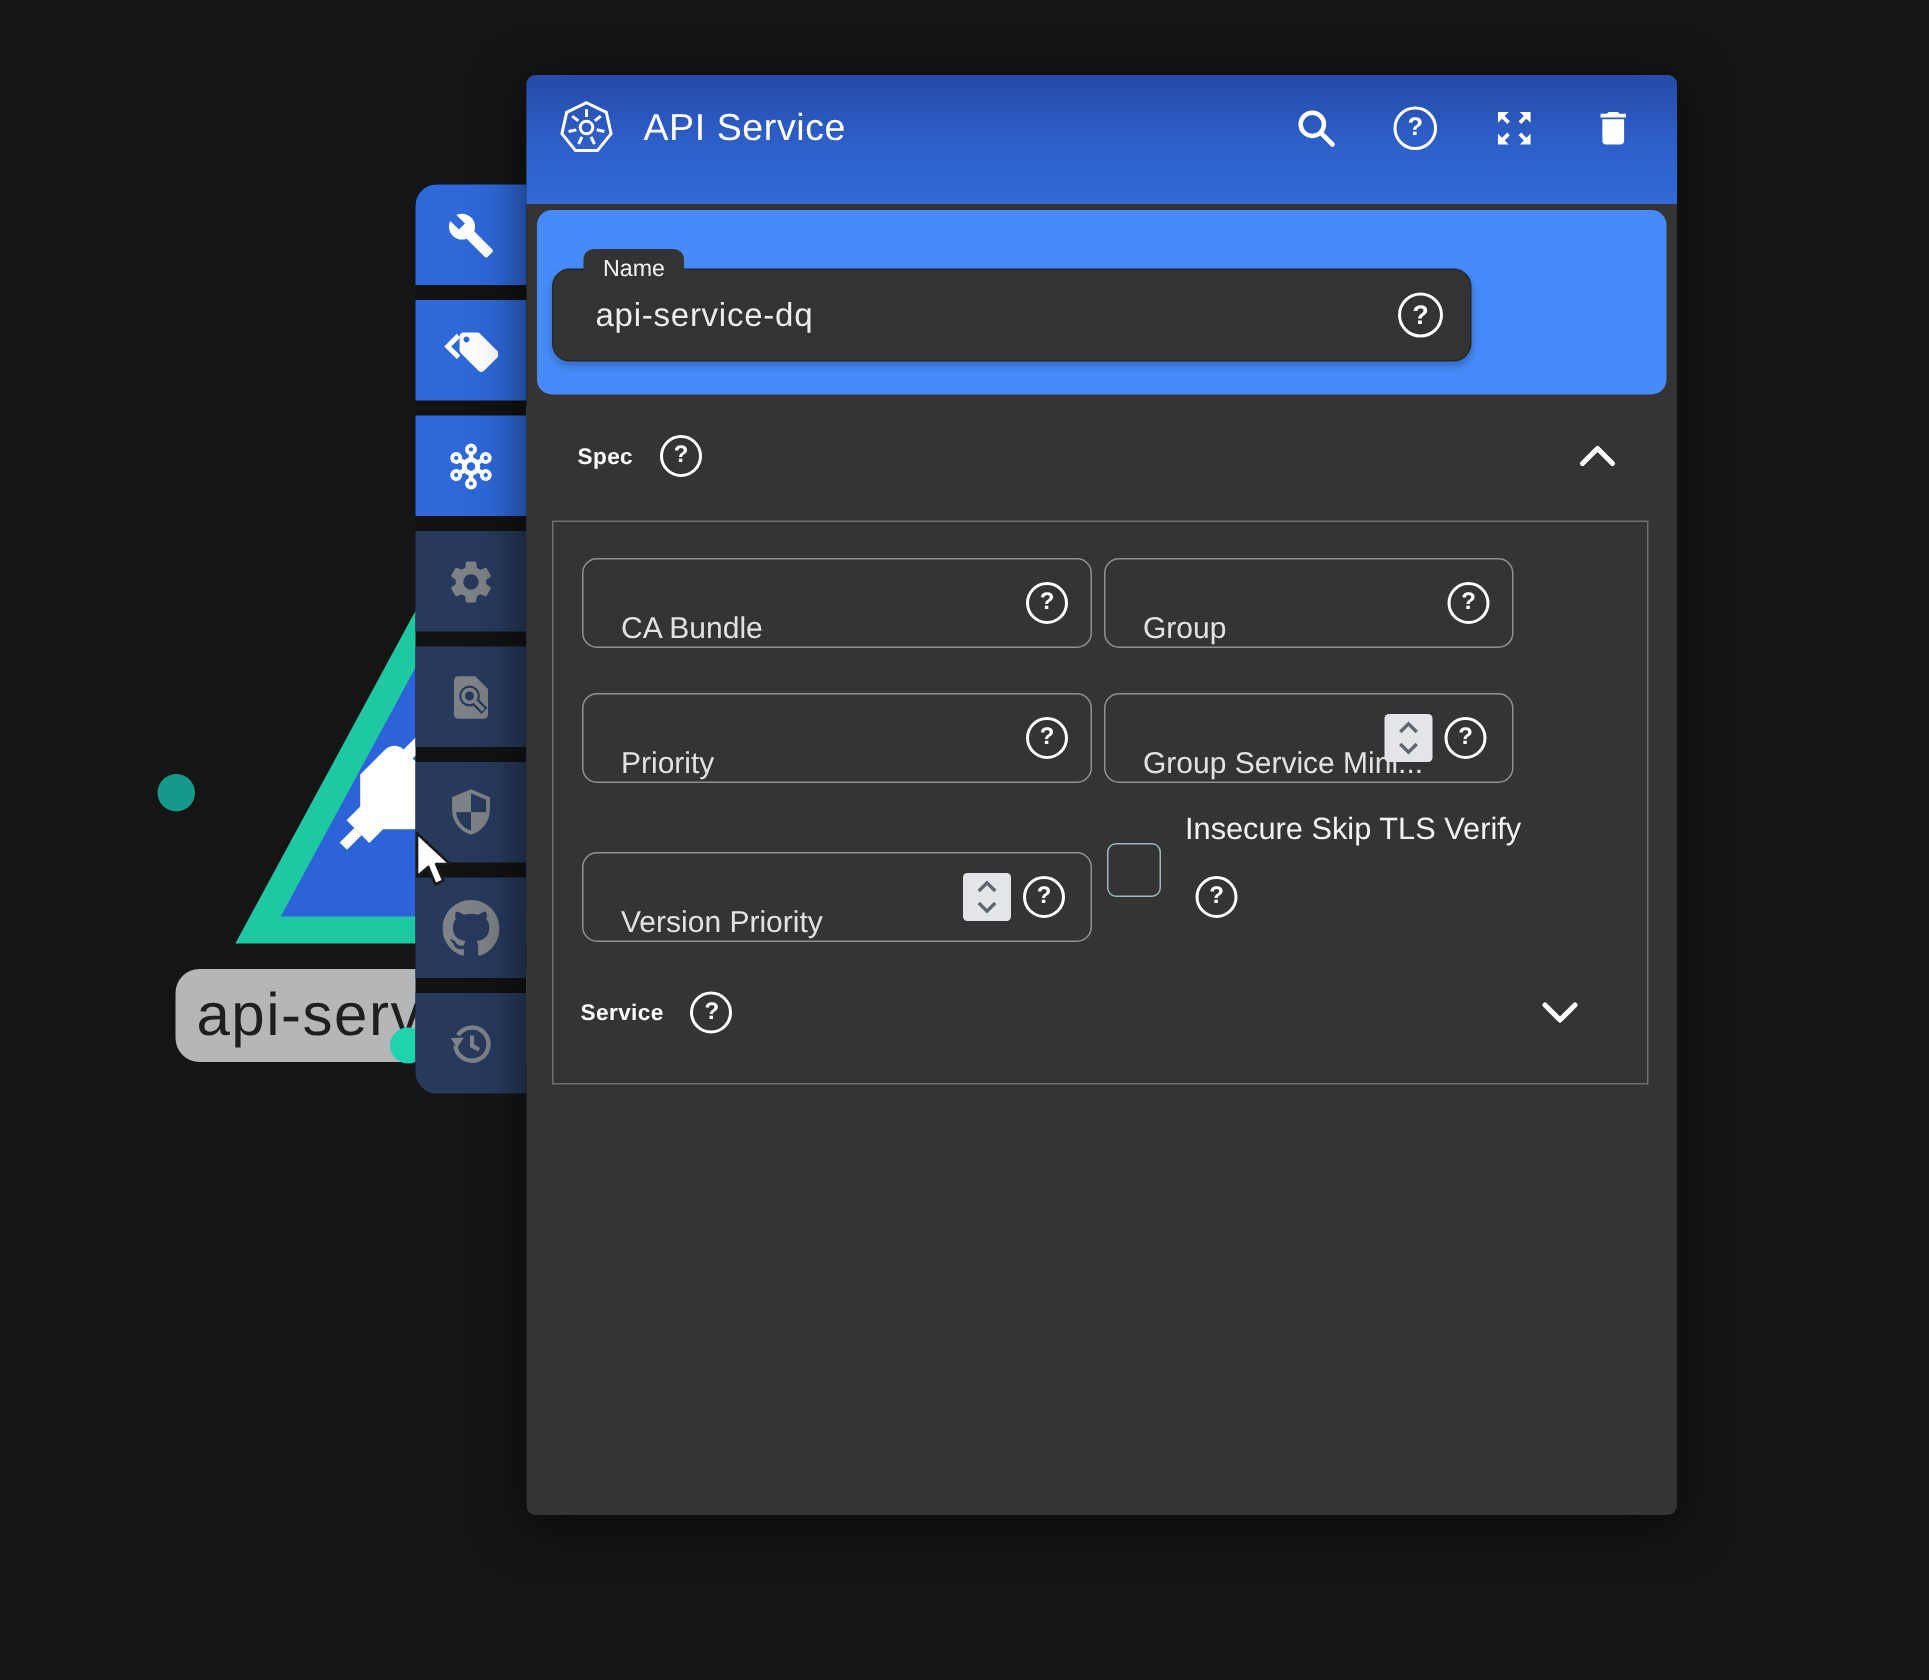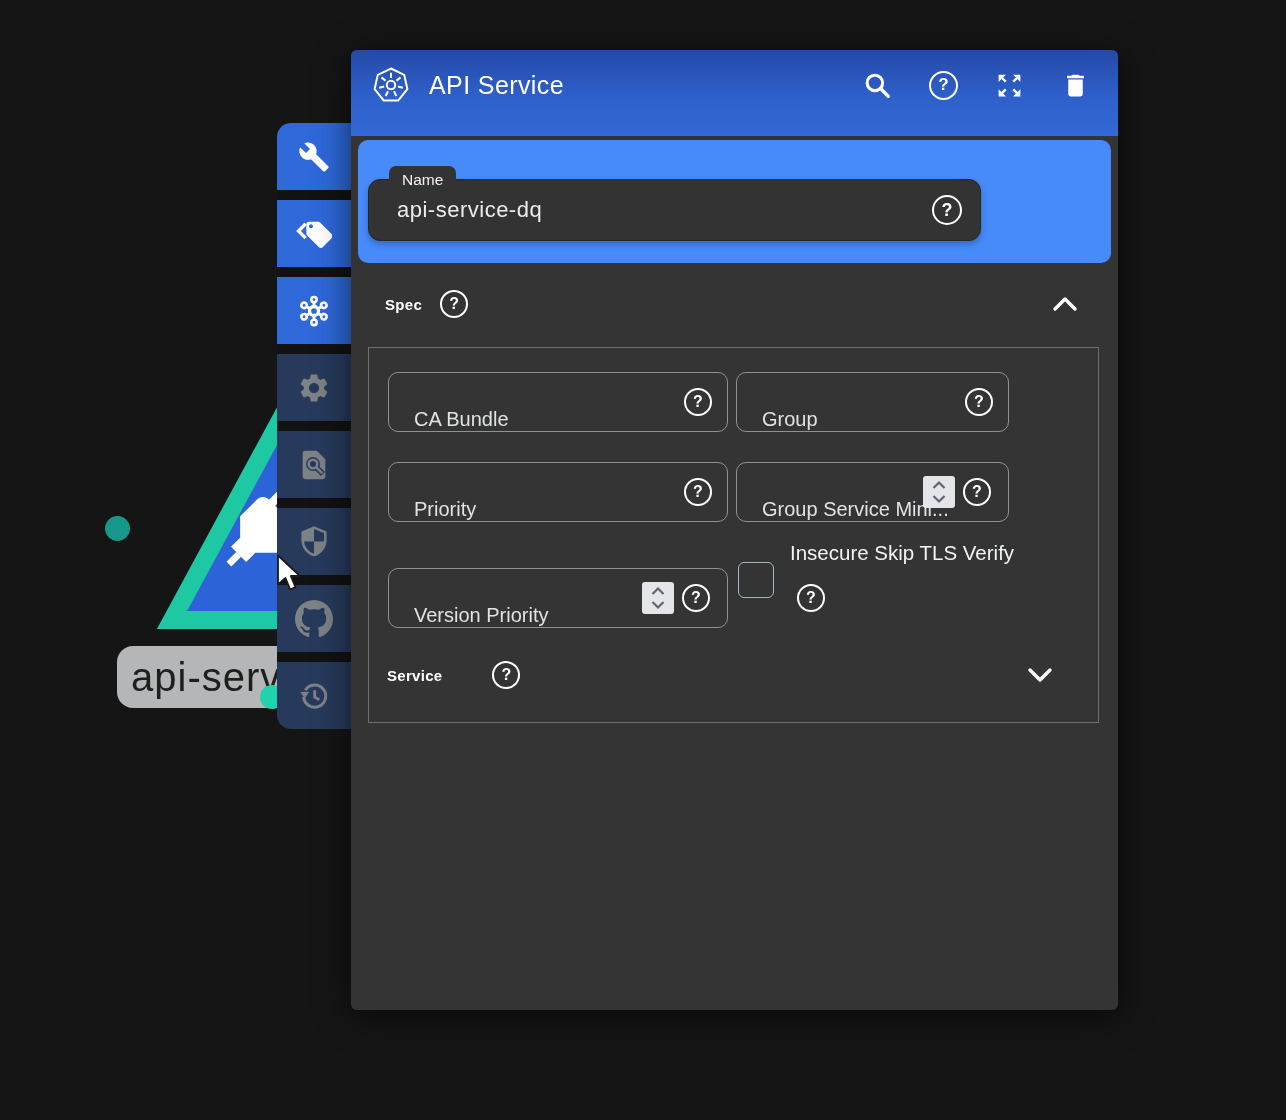--- a/index.html
+++ b/index.html
@@ -75,21 +75,21 @@
            background:#e3e5e9;border-radius:3px;display:flex;align-items:center;justify-content:center;
            cursor:pointer;}
   .lbl-trunc{max-width:212px;}
 
   #tls-checkbox{position:absolute;left:369px;top:214px;width:36px;height:36px;border-radius:6px;
                 border:1.5px solid #9fb8c0;box-sizing:border-box;cursor:pointer;background:transparent;}
   #tls-label{position:absolute;left:421px;top:193px;font-size:20.5px;color:#f0f3f4;white-space:nowrap;}
   #tls-help{position:absolute;left:428px;top:236px;}
 
   
-  #service-row{position:absolute;left:18px;top:304px;right:45px;height:46px;display:flex;align-items:center;gap:32px;}
+  #service-row{position:absolute;left:18px;top:304px;right:45px;height:46px;display:flex;align-items:center;}
 
   
   #cursor{position:absolute;left:276px;top:554px;z-index:50;pointer-events:none;}
 </style>
 </head>
 <body>
 
 <svg id="node-svg" width="1286" height="1120">
   <polygon points="433,138 172,620 700,620" fill="#2c63d9" stroke="#1dc8a2" stroke-width="18"></polygon>
   <g transform="translate(266 527) rotate(45) scale(4.3) translate(-12 -12)">

